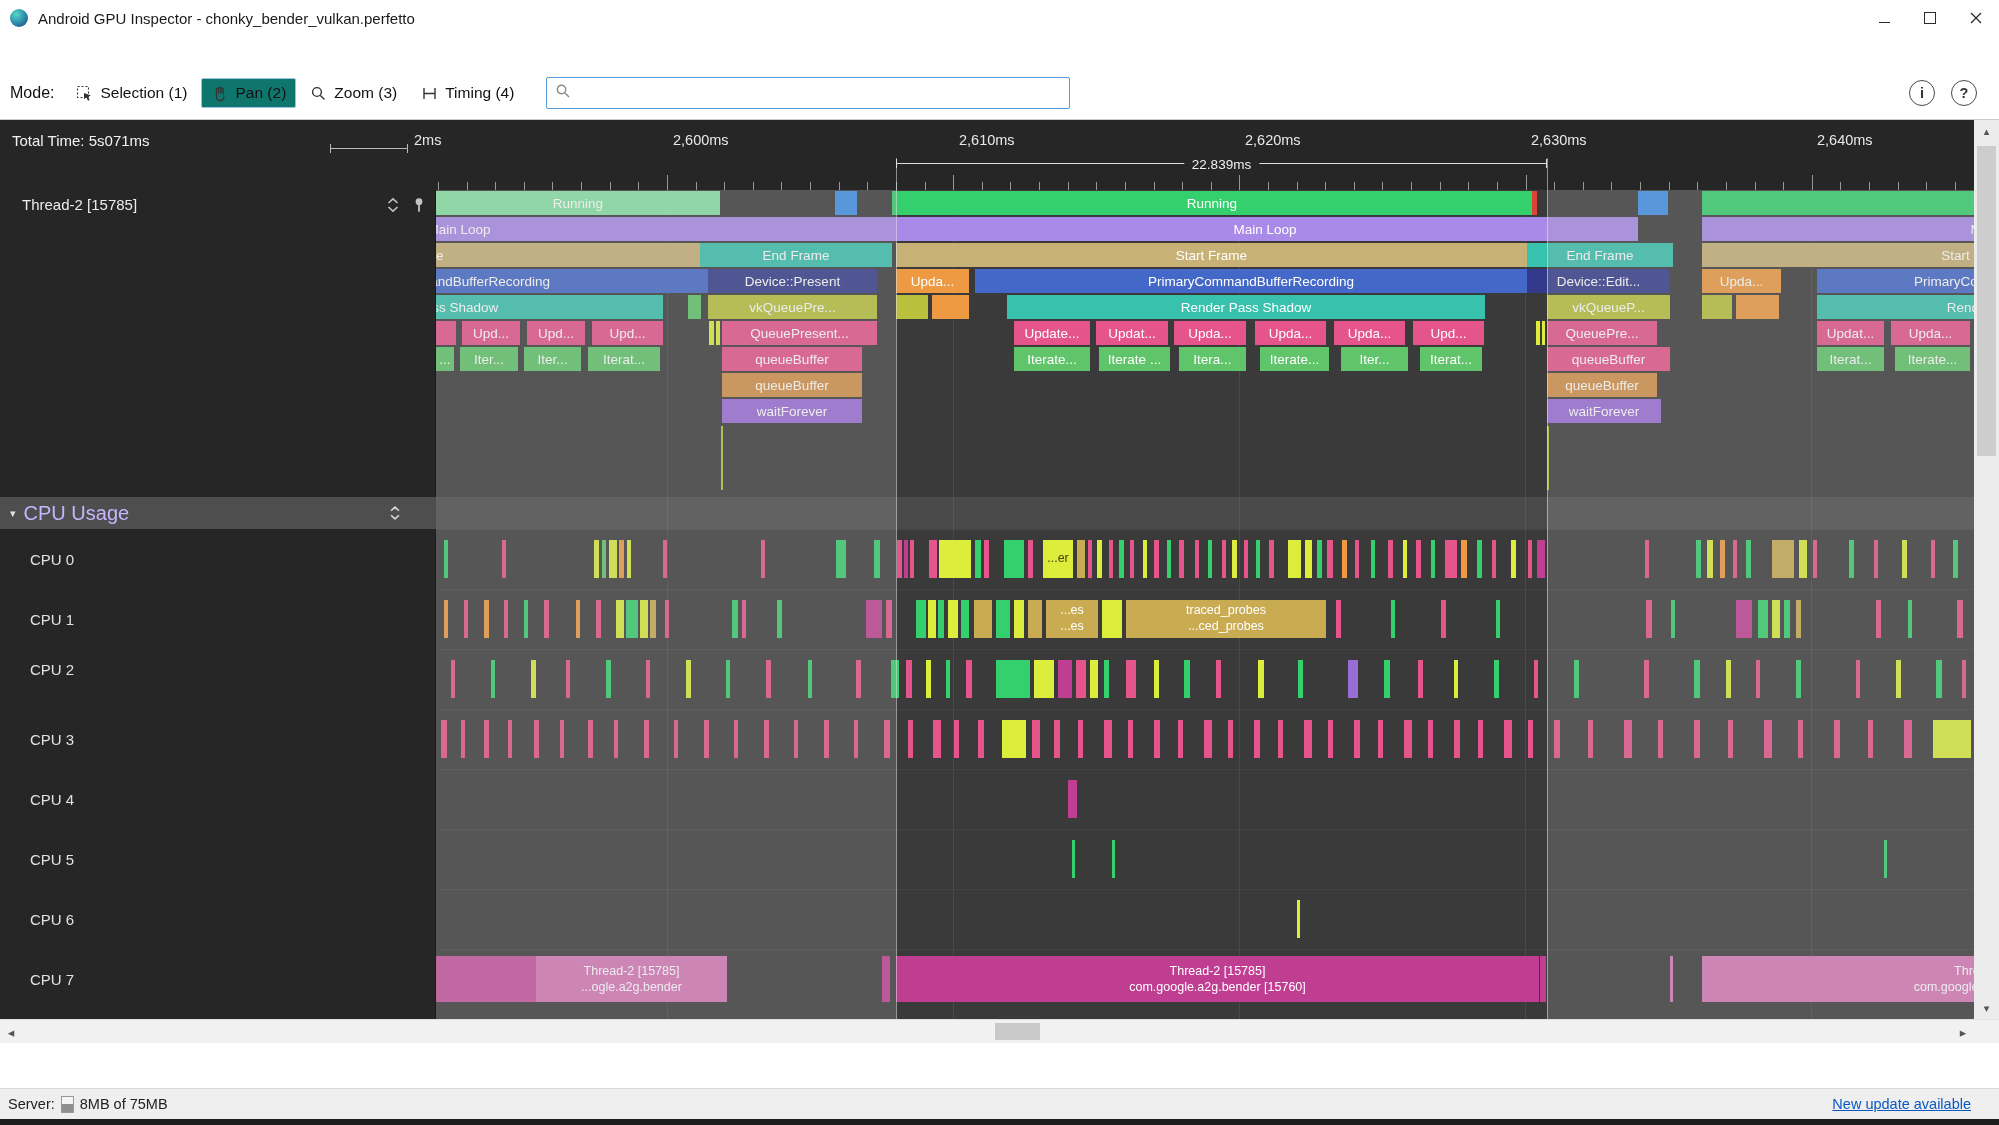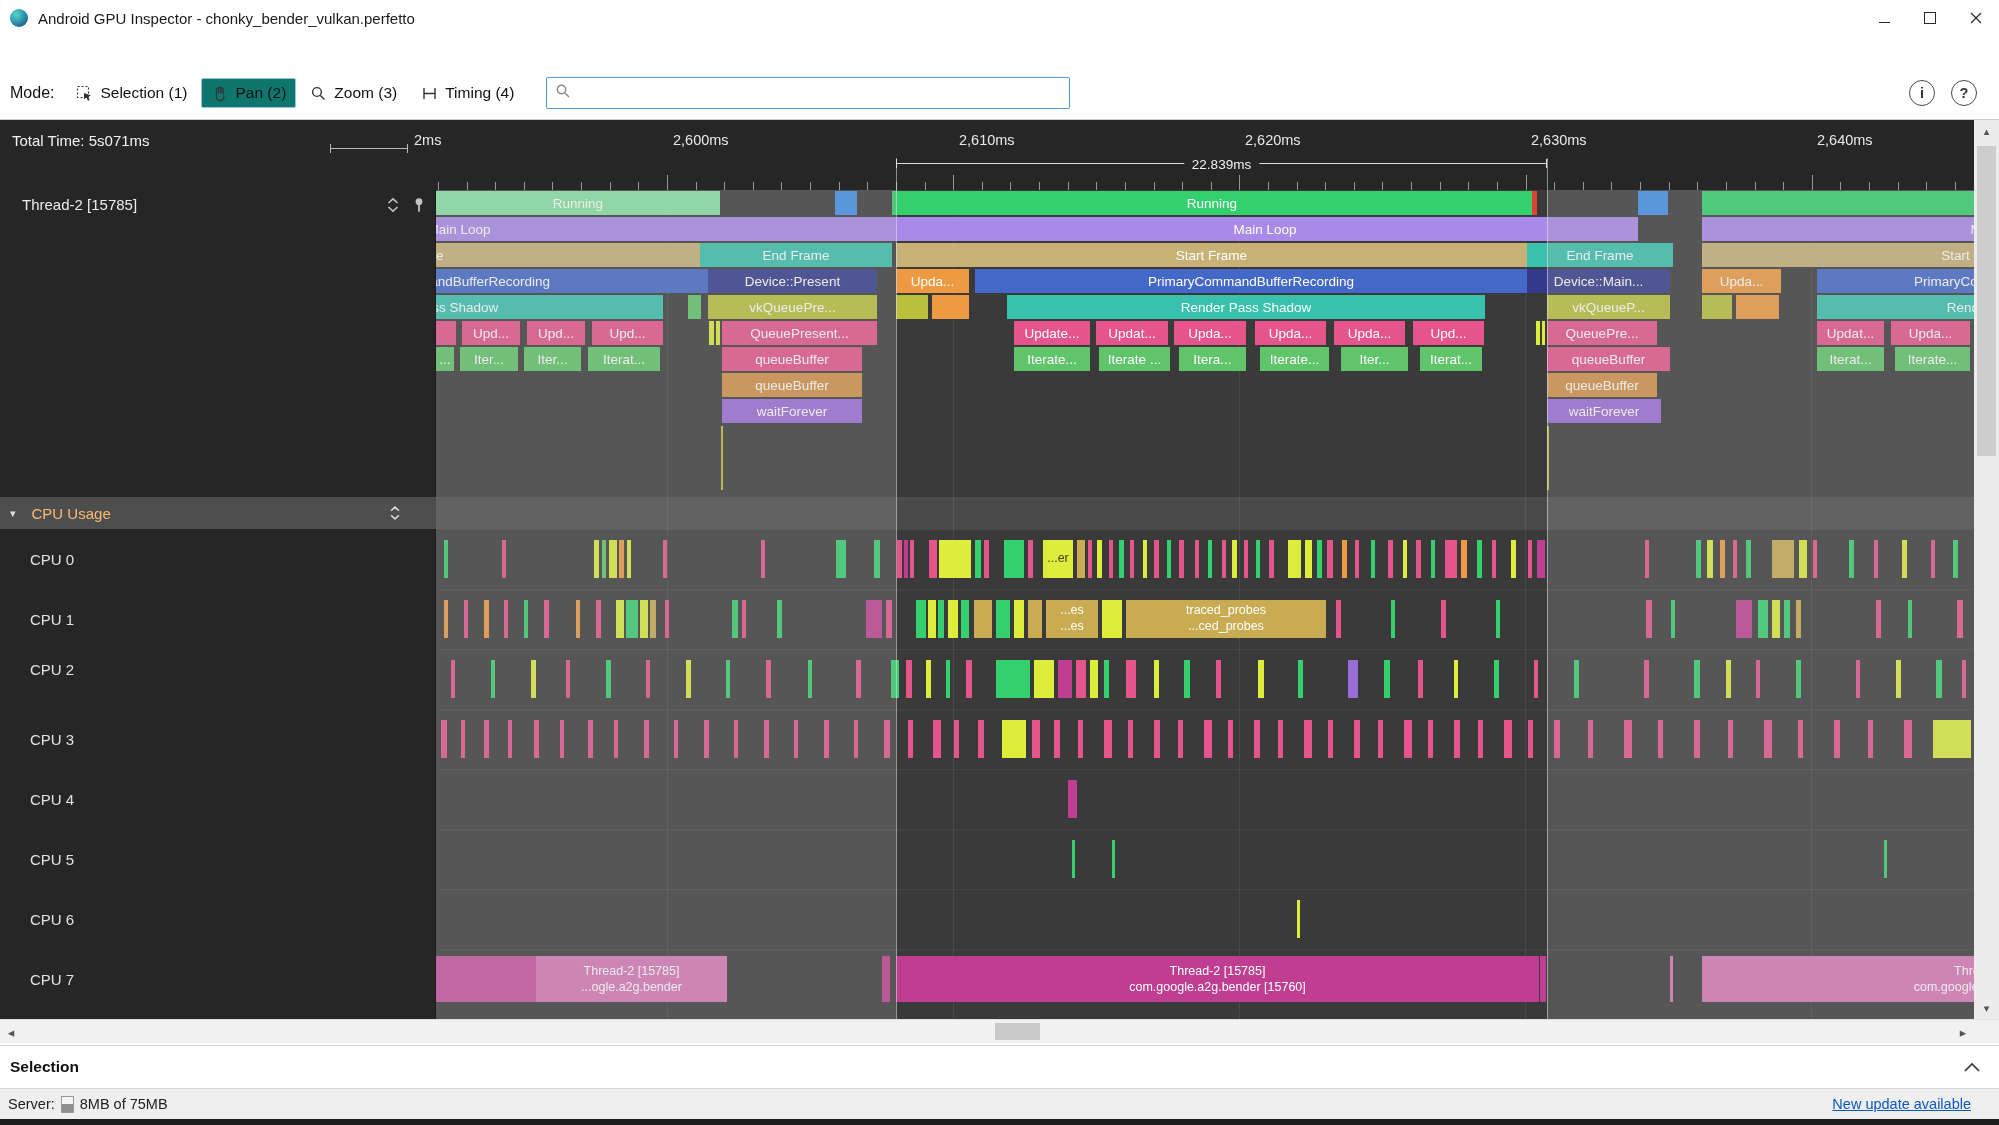--- a/index.html
+++ b/index.html
@@ -61,21 +61,21 @@
   .stem{position:absolute;top:236px;height:64px;width:2px;background:#b9c03b;z-index:5;}
   .dim{position:absolute;top:0;bottom:0;background:rgba(175,175,175,.24);z-index:30;pointer-events:none;}
   .bline{position:absolute;width:1px;top:38px;bottom:0;background:rgba(228,228,228,.55);z-index:60;}
 
   .lpanel{position:absolute;left:0;top:70px;bottom:0;width:436px;background:#262626;border-right:1px solid #1c1c1c;z-index:20;box-sizing:border-box;}
   .threadrow{position:absolute;top:2px;left:0;width:436px;height:24px;display:flex;align-items:center;}
   .threadname{margin-left:22px;font-size:15px;color:#ececec;}
   .ticon{position:absolute;top:4px;}
   .cpuhdr{position:absolute;top:307px;left:0;width:436px;height:32px;background:#4e4e4e;display:flex;align-items:center;}
   .cpuhdr .tri{margin-left:10px;font-size:11px;color:#e0e0e0;}
-  .cpuhdr .txt{margin-left:16px;font-size:15px;color:#fdba74;}
+  .cpuhdr .txt{margin-left:8px;font-size:20px;color:#c4b5fd;}
   .cpuname{position:absolute;left:30px;height:60px;display:flex;align-items:center;color:#e2e2e2;font-size:15px;}
 
   
   .vscroll{position:absolute;left:1974px;top:120px;width:25px;height:899px;background:#ececec;}
   .vthumb{position:absolute;left:3px;width:19px;top:26px;height:310px;background:#cdcdcd;}
   .varrow{position:absolute;left:0;width:25px;height:22px;display:flex;align-items:center;justify-content:center;color:#555;font-size:11px;}
   .hscroll{position:absolute;top:1019px;left:0;width:100%;height:24px;background:#f1f1f1;border-top:1px solid #e0e0e0;box-sizing:border-box;}
   .hthumb{position:absolute;left:995px;top:3px;width:45px;height:17px;background:#c9c9c9;}
   .harrow{position:absolute;top:0;height:24px;width:22px;display:flex;align-items:center;justify-content:center;color:#555;font-size:13px;}
   .selpanel{position:absolute;top:1045px;left:0;width:100%;height:43px;background:#fff;border-top:1px solid #d8d8d8;display:flex;align-items:center;box-sizing:border-box;}
@@ -287,21 +287,21 @@
         <div class="slice t" style="left: 272px; top: 79px; width: 169px; height: 24px; background: rgb(51, 58, 140);">
           <span>Device::Present</span>
         </div>
         <div class="slice t" style="left: 460px; top: 79px; width: 73px; height: 24px; background: rgb(238, 154, 66);">
           <span>Upda...</span>
         </div>
         <div class="slice t" style="left: 539px; top: 79px; width: 552px; height: 24px; background: rgb(68, 104, 200);">
           <span>PrimaryCommandBufferRecording</span>
         </div>
         <div class="slice t" style="left: 1091px; top: 79px; width: 143px; height: 24px; background: rgb(51, 58, 140);">
-          <span>Device::Main...</span>
+          <span>Device::Edit...</span>
         </div>
         <div class="slice t" style="left: 1266px; top: 79px; width: 79px; height: 24px; background: rgb(238, 154, 66);">
           <span>Upda...</span>
         </div>
         <div class="slice t" style="left: 1381px; top: 79px; width: 400px; height: 24px; background: rgb(68, 104, 200);">
           <span>PrimaryCommandBufferRecording</span>
         </div>
         <div class="slice t" style="left: -233px; top: 105px; width: 460px; height: 24px; background: rgb(56, 194, 174);">
           <span>Render Pass Shadow</span>
         </div>
@@ -716,26 +716,20 @@
     <div class="vthumb"></div>
     <div class="varrow" style="bottom:0">▾</div>
   </div>
 
   <div class="hscroll">
     <div class="harrow" style="left:0">◂</div>
     <div class="hthumb"></div>
     <div class="harrow" style="right:25px">▸</div>
   </div>
 
-  <div class="selpanel">
-    <span class="t">Selection</span>
-    <svg class="selchev" width="18" height="12" viewBox="0 0 18 12" fill="none" stroke="#333" stroke-width="1.6">
-        <path d="M2 10 L9 3 L16 10"></path>
-      </svg>
-  </div>
 
   <div class="statusbar">
     <span>Server:</span>
     <div class="gauge"></div>
     <span>8MB of 75MB</span>
     <a class="update" href="#">New update available</a>
   </div>
 
   <div class="bstrip"></div>
 </div>

